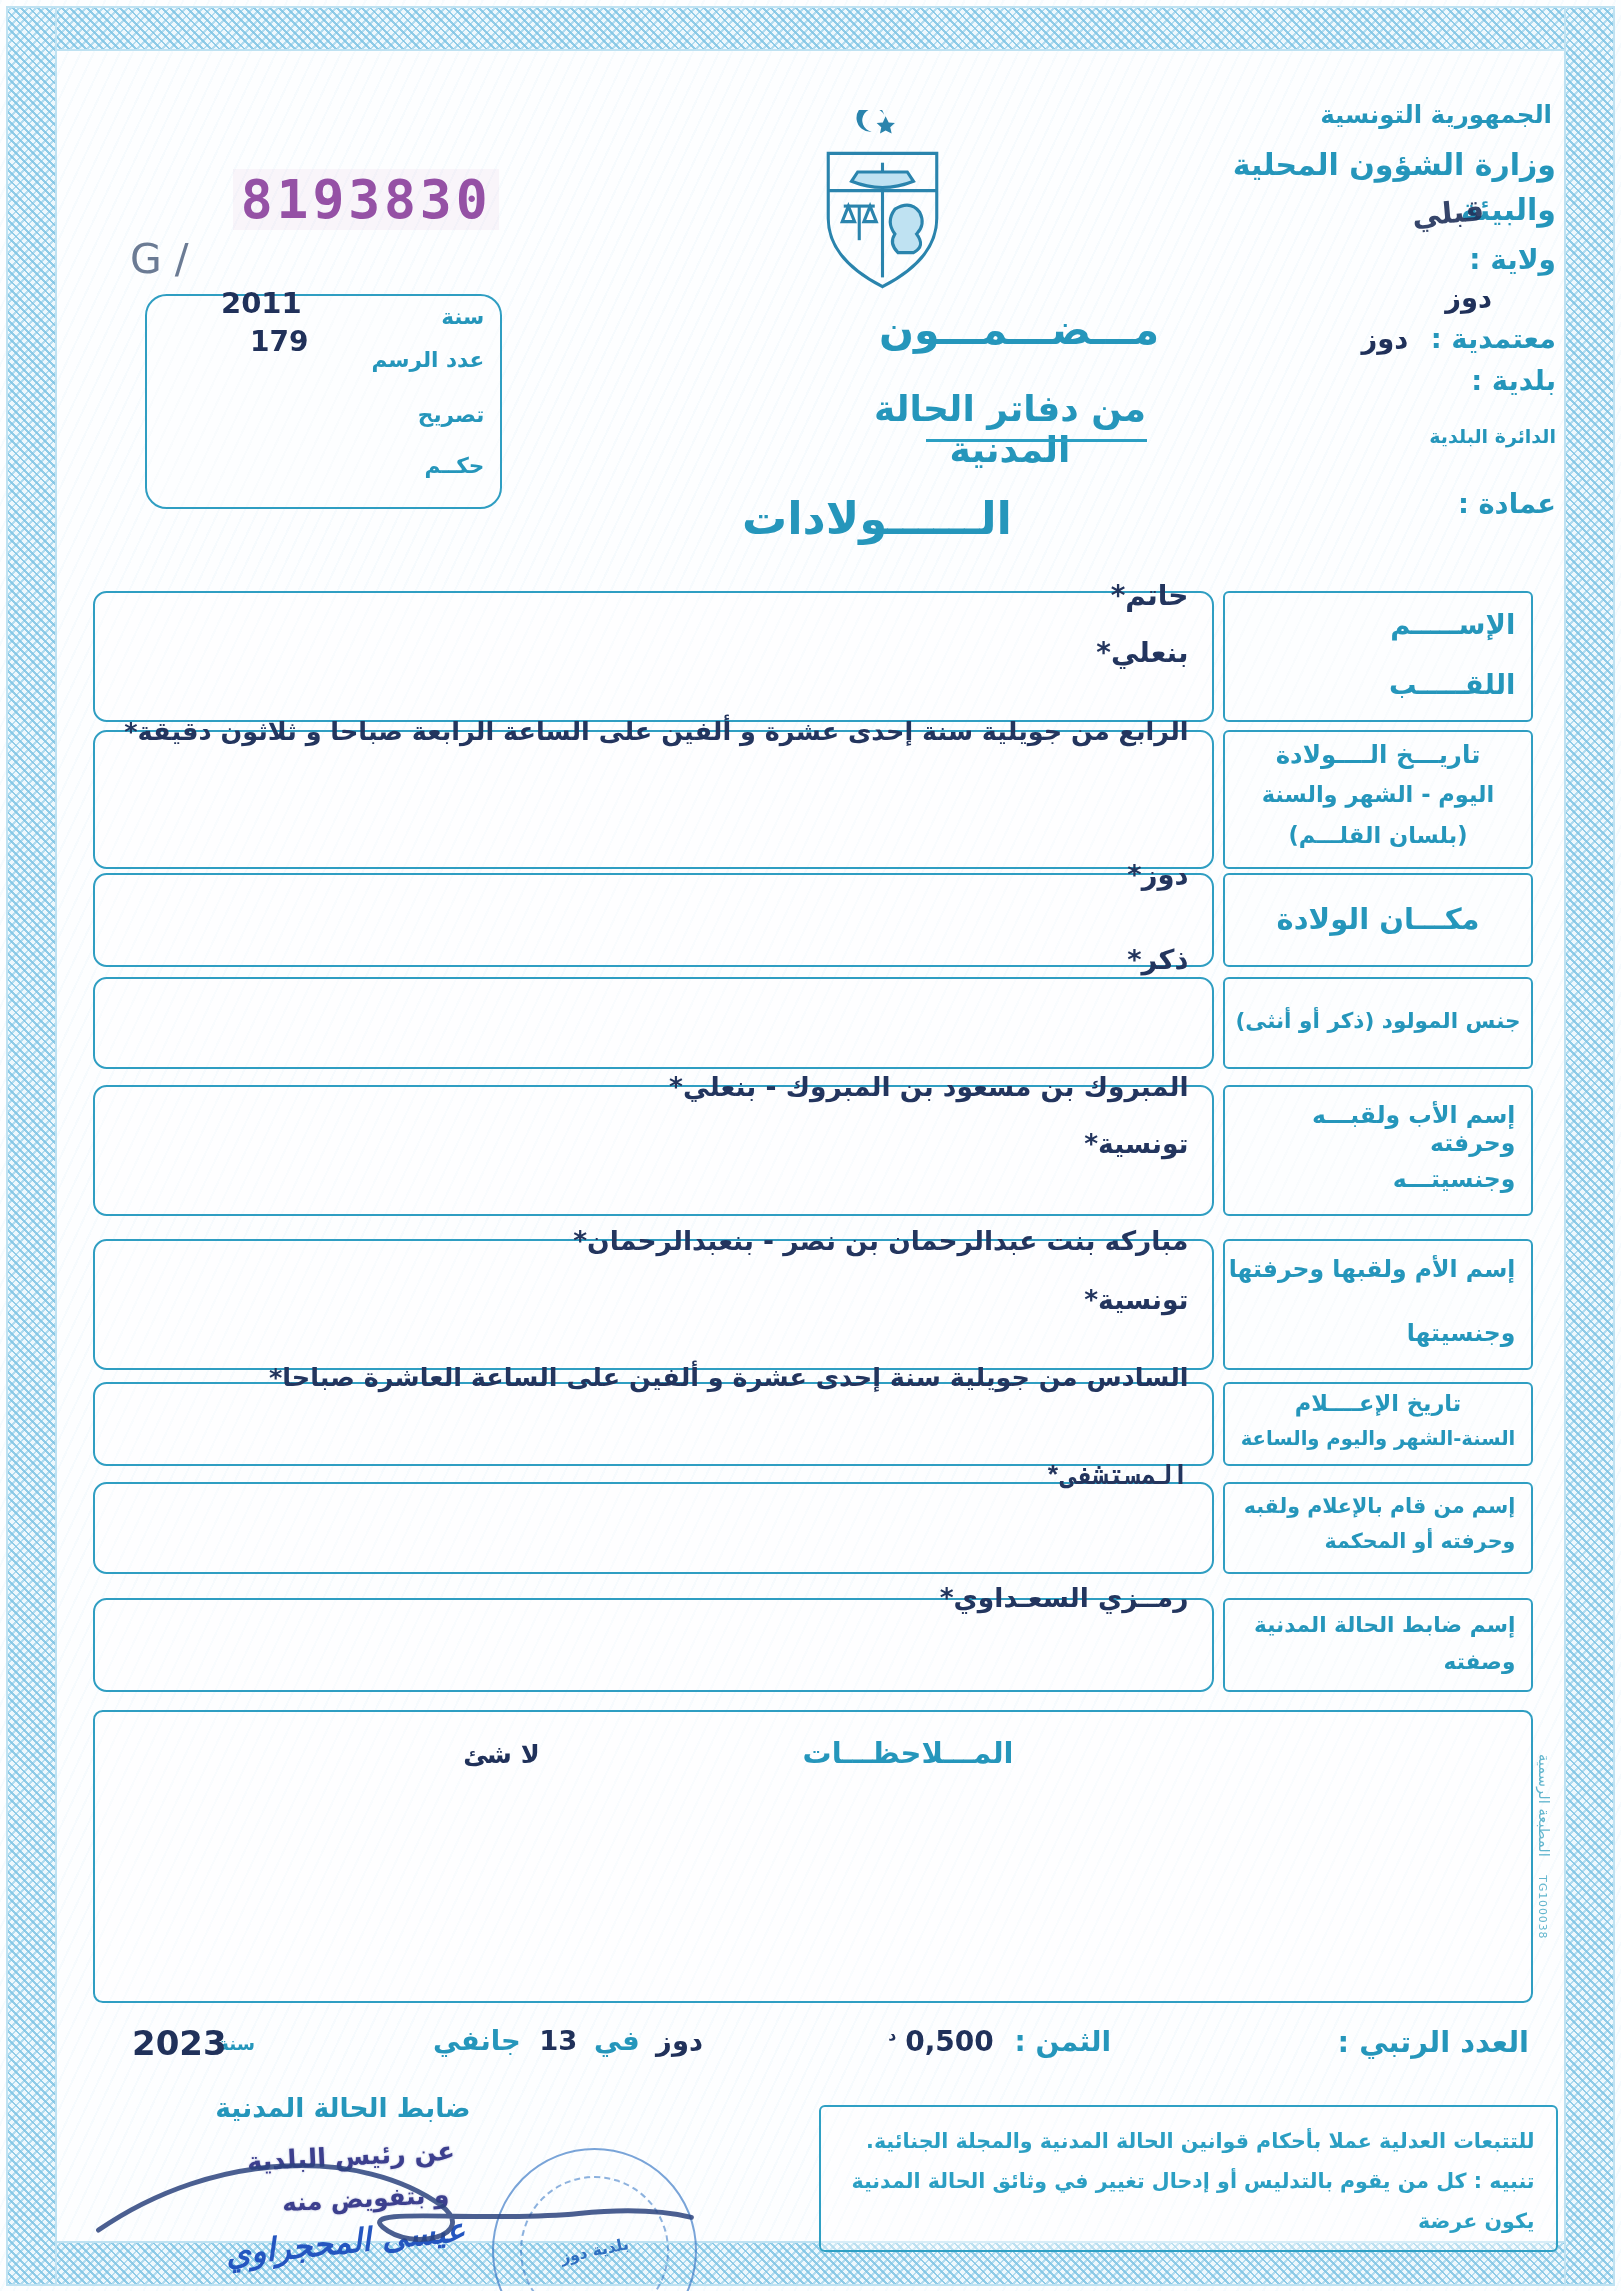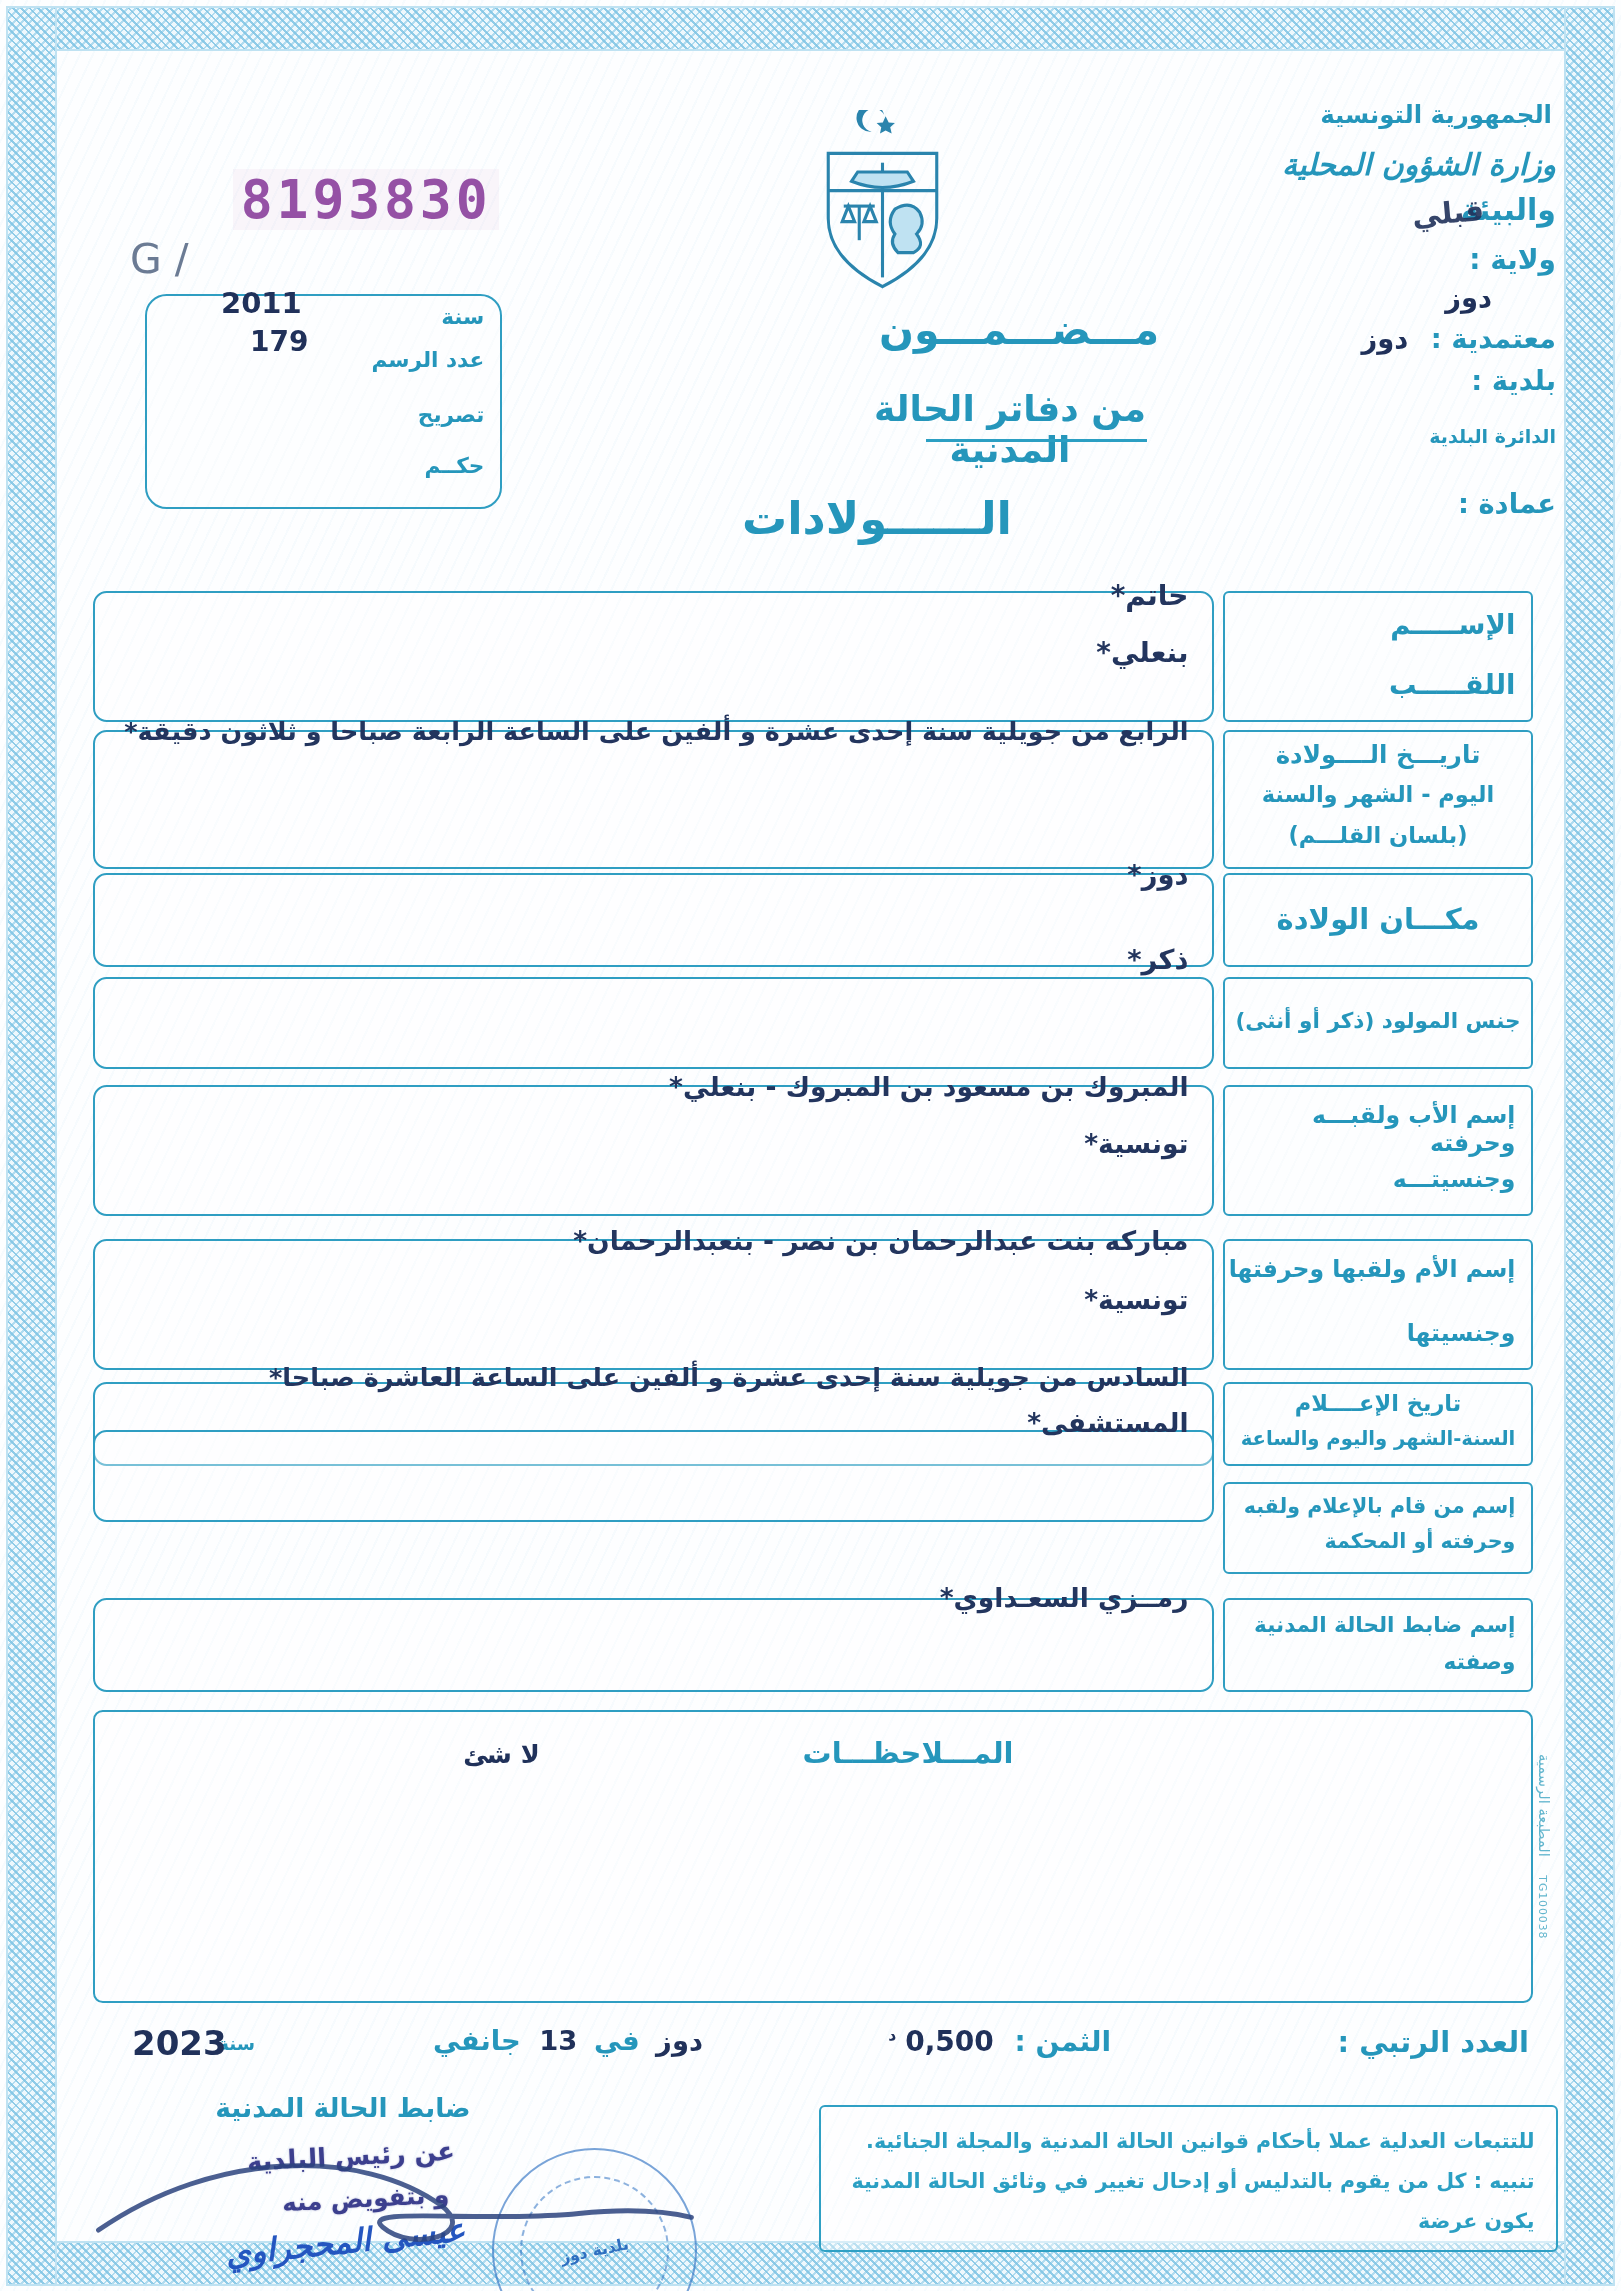--- a/index.html
+++ b/index.html
@@ -92,21 +92,21 @@
       </g>
     </svg>
   </div>
 
   <div class="abs cyb" style="left:814px;top:388px;width:392px;text-align:center;font-size:36px;">من دفاتر الحالة المدنية</div>
   <div class="abs cyb" style="left:823px;top:306px;width:392px;text-align:center;font-size:41px;">مـــضـــمـــون</div>
   <div class="abs" style="left:926px;top:439px;width:221px;height:2.9px;background:#2b9fc3;"></div>
   <div class="abs cyb" style="left:681px;top:492px;width:392px;text-align:center;font-size:45px;">الــــــولادات</div>
 
   <div class="abs cyb" style="right:69px;top:100px;font-size:24.5px;">الجمهورية التونسية</div>
-  <div class="abs cyb" style="right:65px;top:147px;font-size:30px;font-style:italic;">وزارة الشؤون المحلية</div>
+  <div class="abs cyb" style="right:65px;top:147px;font-size:30px;">وزارة الشؤون المحلية</div>
   <div class="abs cyb" style="right:65px;top:192px;font-size:30px;">والبيئة</div>
   <div class="abs nv" style="right:137px;top:196px;font-size:29px;transform:rotate(-5deg);opacity:.9;">قبلي</div>
   <div class="abs cyb" style="right:65px;top:243px;font-size:28px;">ولاية :</div>
   <div class="abs nv" style="right:129px;top:282px;font-size:27.4px;">دوز</div>
   <div class="abs" style="right:65px;top:323px;font-size:27.4px;">
     <span class="cyb">معتمدية :</span>
     <span class="nv" style="margin-right:13.7px;">دوز</span>
   </div>
   <div class="abs cyb" style="right:65px;top:365px;font-size:27.4px;">بلدية :</div>
   <div class="abs cyb" style="right:65px;top:425px;font-size:19px;">الدائرة البلدية</div>
@@ -163,21 +163,21 @@
   </div>
 
   <div class="box" style="left:93px;top:1382px;width:1117px;height:80px;">
     <div class="val" style="top:-21.6px;font-size:25.5px;">السادس من جويلية سنة إحدى عشرة و ألفين على الساعة العاشرة صباحا*</div>
   </div>
   <div class="labbox" style="left:1223px;top:1382px;width:306px;height:80px;">
     <div class="lab tc" style="top:5.9px;font-size:22.5px;">تاريخ الإعــــلام</div>
     <div class="lab tc" style="top:43px;font-size:19.6px;">السنة-الشهر واليوم والساعة</div>
   </div>
 
-  <div class="box" style="left:93px;top:1430px;width:1117px;height:88px;">
+  <div class="box" style="left:93px;top:1482px;width:1117px;height:88px;font-family:Liberation Mono, monospace;">
     <div class="val" style="top:-25.5px;font-size:26.5px;">المستشفى*</div>
   </div>
   <div class="labbox" style="left:1223px;top:1482px;width:306px;height:88px;">
     <div class="lab tr" style="top:9.8px;font-size:20.6px;">إسم من قام بالإعلام ولقبه</div>
     <div class="lab tr" style="top:45px;font-size:20.6px;">وحرفته أو المحكمة</div>
   </div>
 
   <div class="box" style="left:93px;top:1598px;width:1117px;height:90px;">
     <div class="val" style="top:-17.6px;font-size:26.5px;">رمــزي السعـداوي*</div>
   </div>

